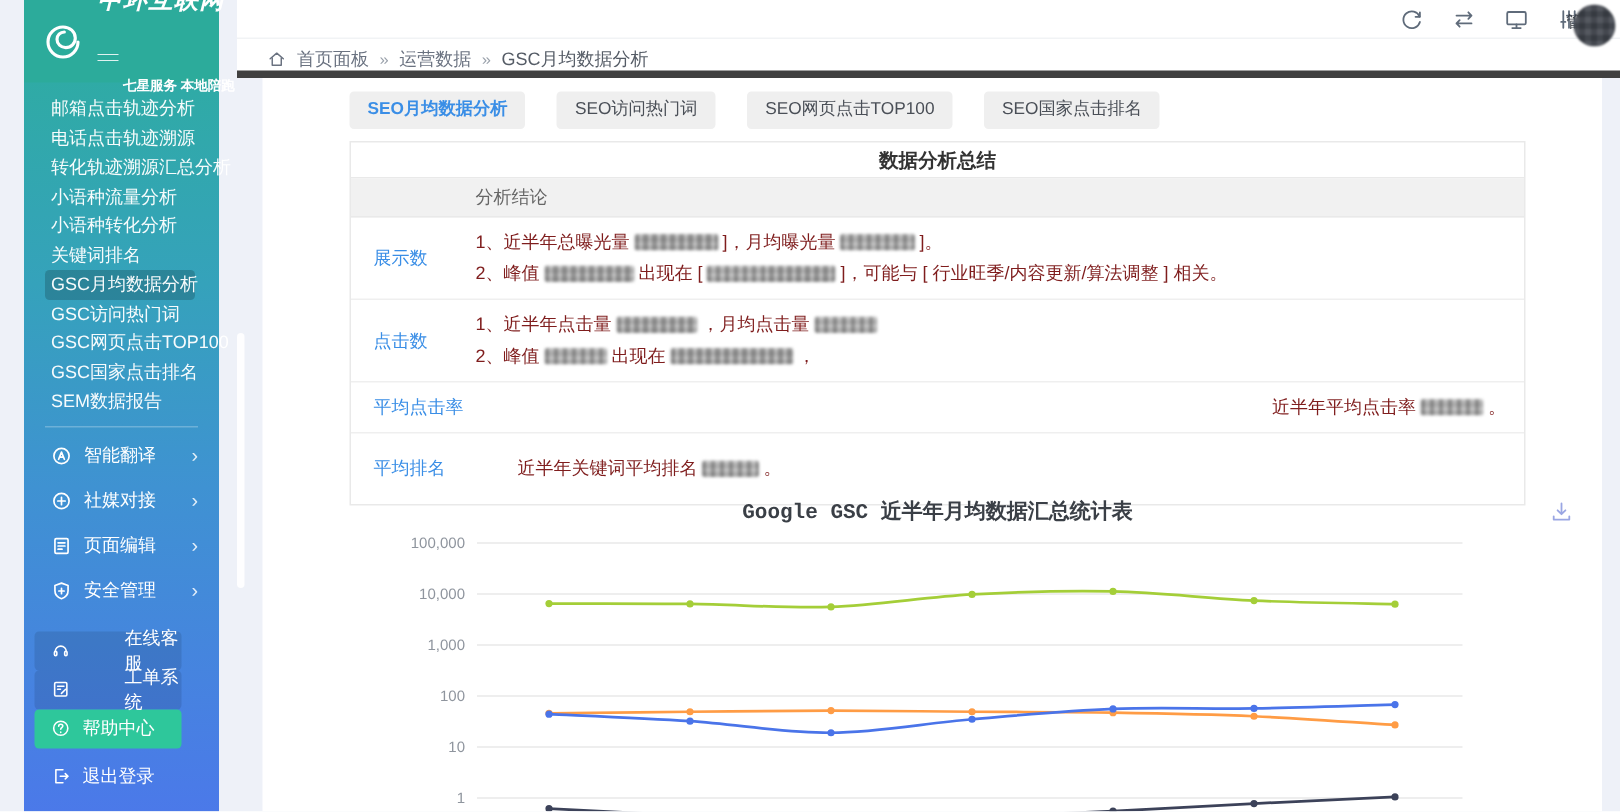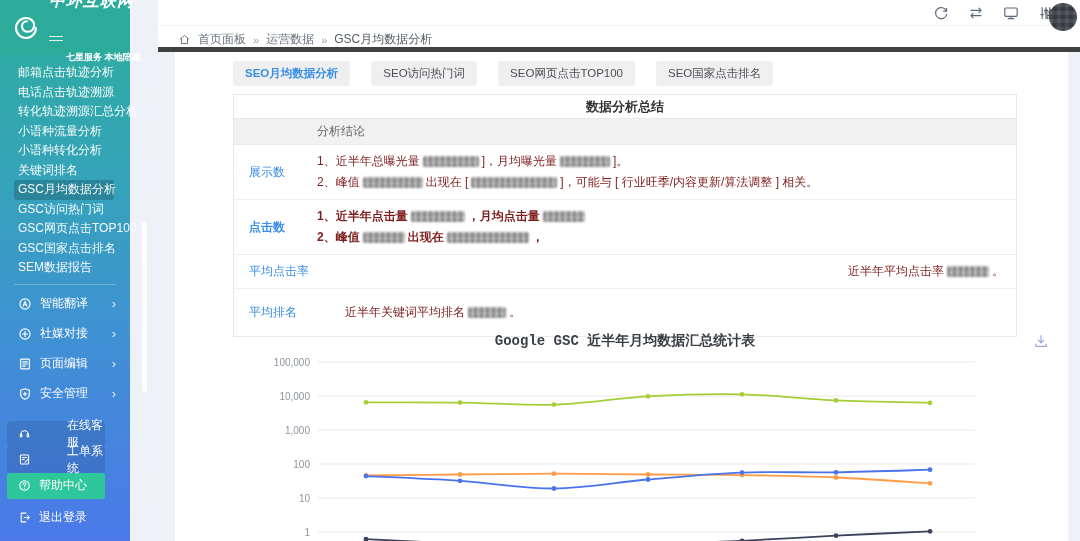--- a/index.html
+++ b/index.html
@@ -1,20 +1,20 @@
 <!DOCTYPE html>
 <html><head>
 <meta charset="utf-8">
 <style>
   html,body{margin:0;padding:0;}
   body{font-family:"Liberation Sans","DejaVu Sans",sans-serif;}
   #app{position:relative;width:1080px;height:541px;background:#eef1f8;overflow:hidden;font-size:12px;color:#333;}
 
   
-  .sidebar{position:absolute;left:0;top:0;width:130px;height:541px;
+  .sidebar{position:absolute;left:16px;top:0;width:130px;height:541px;
     background:linear-gradient(180deg,#2dae9d 0%,#35a2bb 35%,#3f92d2 60%,#4b79e9 100%);color:#fff;}
   .logo{height:55px;background:#2cab9b;display:flex;align-items:center;padding-left:10px;box-sizing:border-box;}
   .logo-mark svg{display:block;}
   .logo-text{margin-left:7px;line-height:1.1;}
   .logo-name{font-size:16px;font-weight:bold;letter-spacing:1px;font-style:italic;}
   .logo-tagline-row{display:flex;align-items:center;margin-top:2px;}
   .fine-print{display:inline-block;width:14px;height:8px;margin-right:3px;
     background:repeating-linear-gradient(0deg,rgba(255,255,255,.85) 0 1px,transparent 1px 4px);}
   .logo-tagline{font-size:9px;font-weight:bold;white-space:nowrap;margin-top:41px;}
   .menu{padding-top:8px;}
@@ -252,21 +252,21 @@
   <div class="sum-table" id="sumTable">
     <div class="t-title">数据分析总结</div>
     <div class="t-subhead">分析结论</div>
   <div class="t-row" style="min-height: 52px;">
         <div class="t-label">展示数</div>
         <div class="t-content">
           <div class="t-line">1、近半年总曝光量<span class="redacted" style="width: 56px;"></span>]，月均曝光量<span class="redacted" style="width: 50px;"></span>]。</div>
           <div class="t-line">2、峰值<span class="redacted" style="width: 60px;"></span>出现在 [<span class="redacted" style="width: 86px;"></span>]，可能与 [ 行业旺季/内容更新/算法调整 ] 相关。</div>
         </div>
       </div>
-      <div class="t-row" style="min-height: 46px; font-weight: bold;">
+      <div class="t-row" style="min-height: 46px;">
         <div class="t-label">点击数</div>
         <div class="t-content">
           <div class="t-line">1、近半年点击量<span class="redacted" style="width: 54px;"></span>，月均点击量<span class="redacted" style="width: 42px;"></span></div>
           <div class="t-line">2、峰值<span class="redacted" style="width: 42px;"></span>出现在<span class="redacted" style="width: 82px;"></span>，</div>
         </div>
       </div>
       <div class="t-row" style="min-height: 28px; text-align: right;">
         <div class="t-label">平均点击率</div>
         <div class="t-content">
           <div class="t-line">近半年平均点击率<span class="redacted" style="width: 42px;"></span>。</div>

